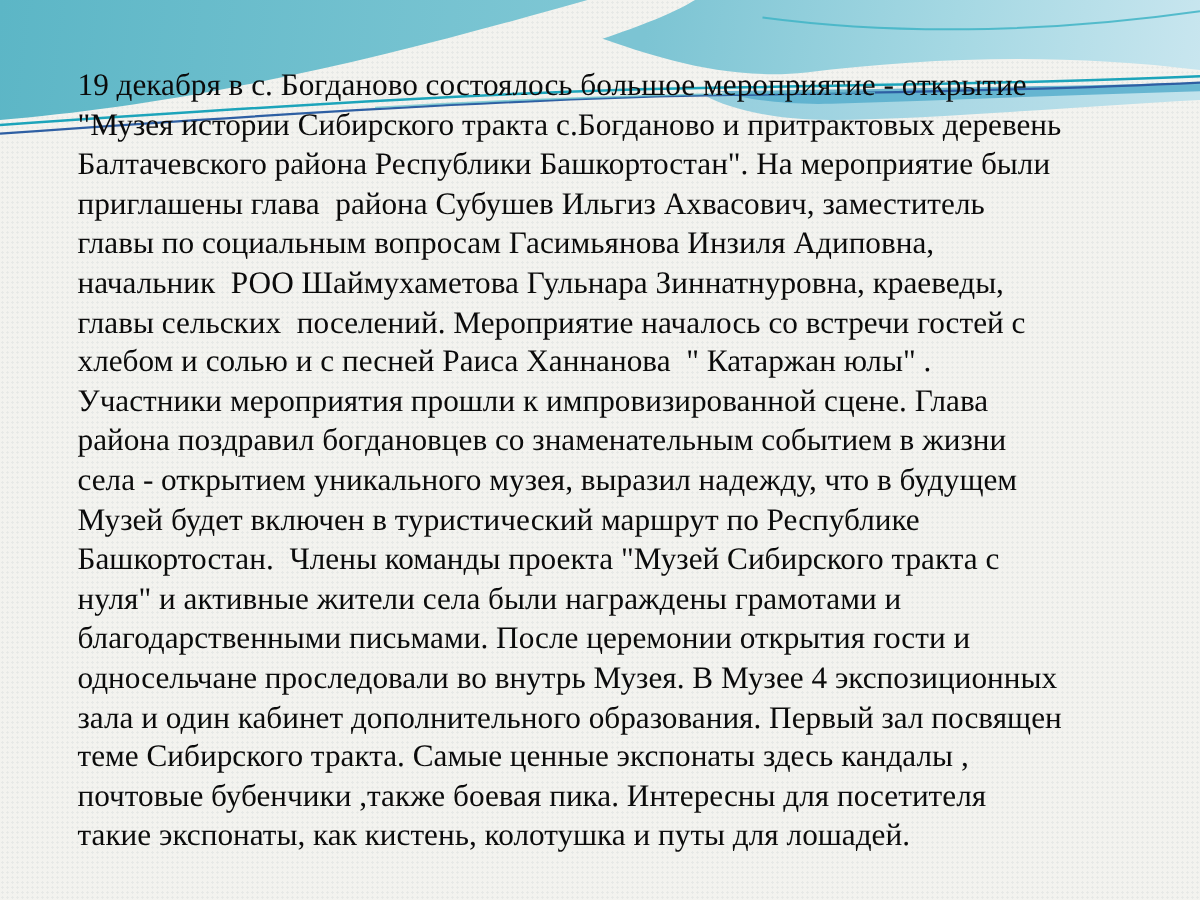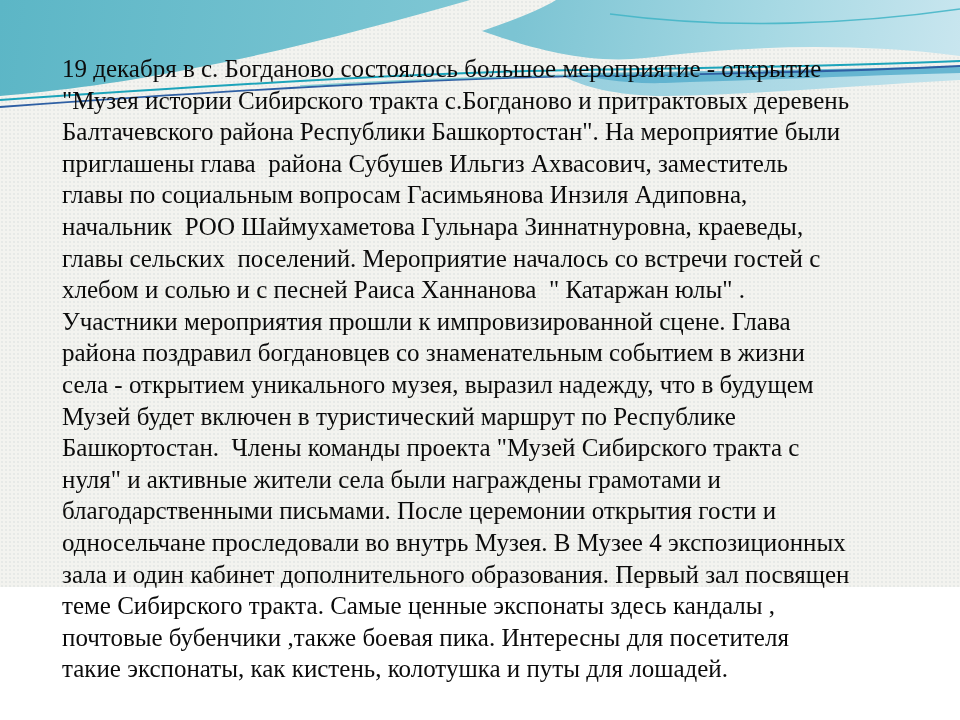--- a/index.html
+++ b/index.html
@@ -5,21 +5,21 @@
   html, body {
     margin: 0;
     padding: 0;
     width: 960px;
     height: 720px;
     overflow: hidden;
   }
   .slide {
     position: relative;
     width: 960px;
-    height: 587px;
+    height: 720px;
     background-color: #f3f3ef;
     
     background-image: radial-gradient(rgba(185,196,198,0.22) 1px, transparent 1px);
     background-size: 4px 4px;
     font-family: "Liberation Serif", "DejaVu Serif", serif;
   }
   .waves {
     position: absolute;
     top: 0;
     left: 0;

